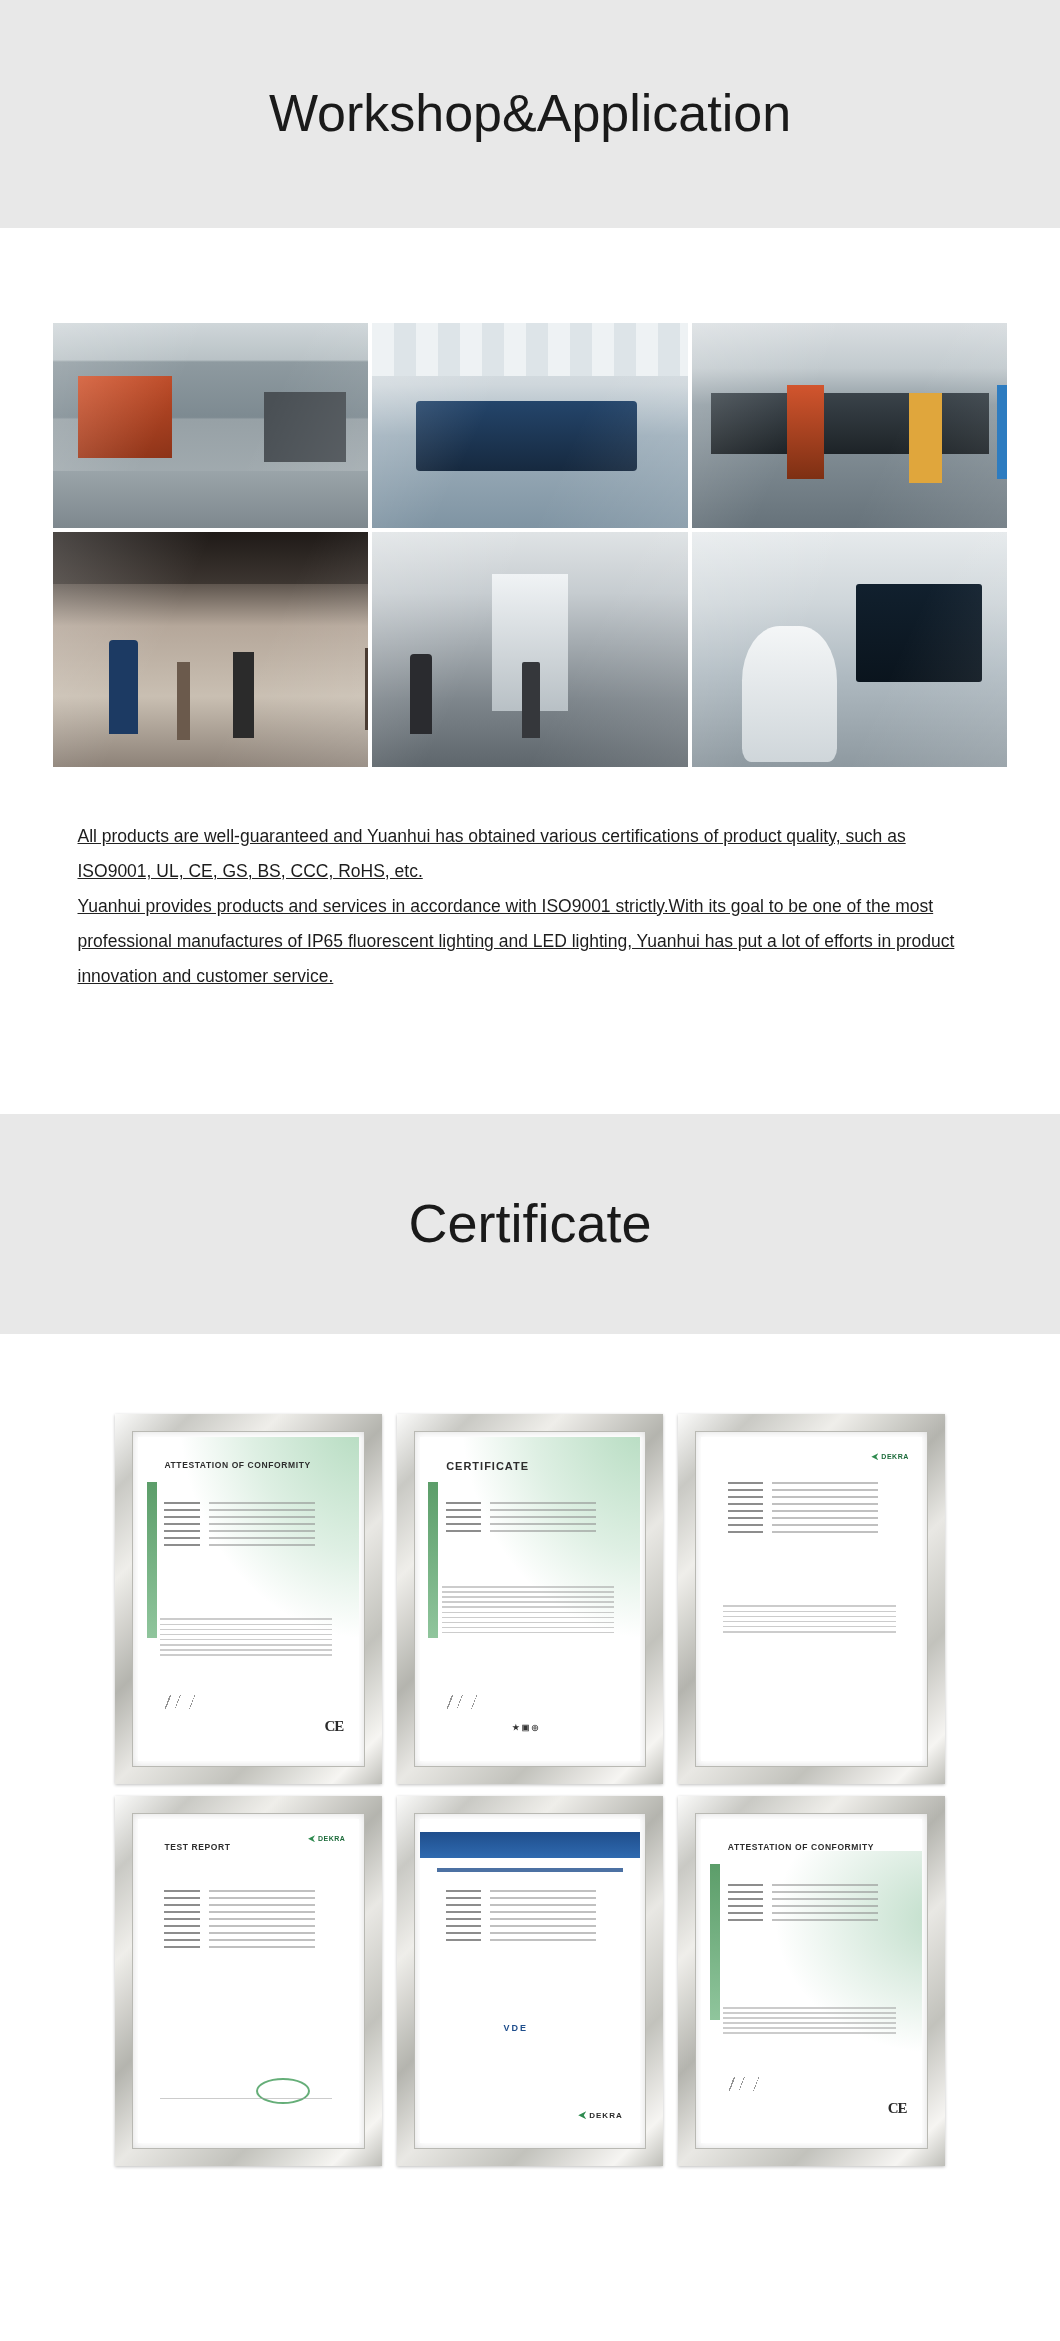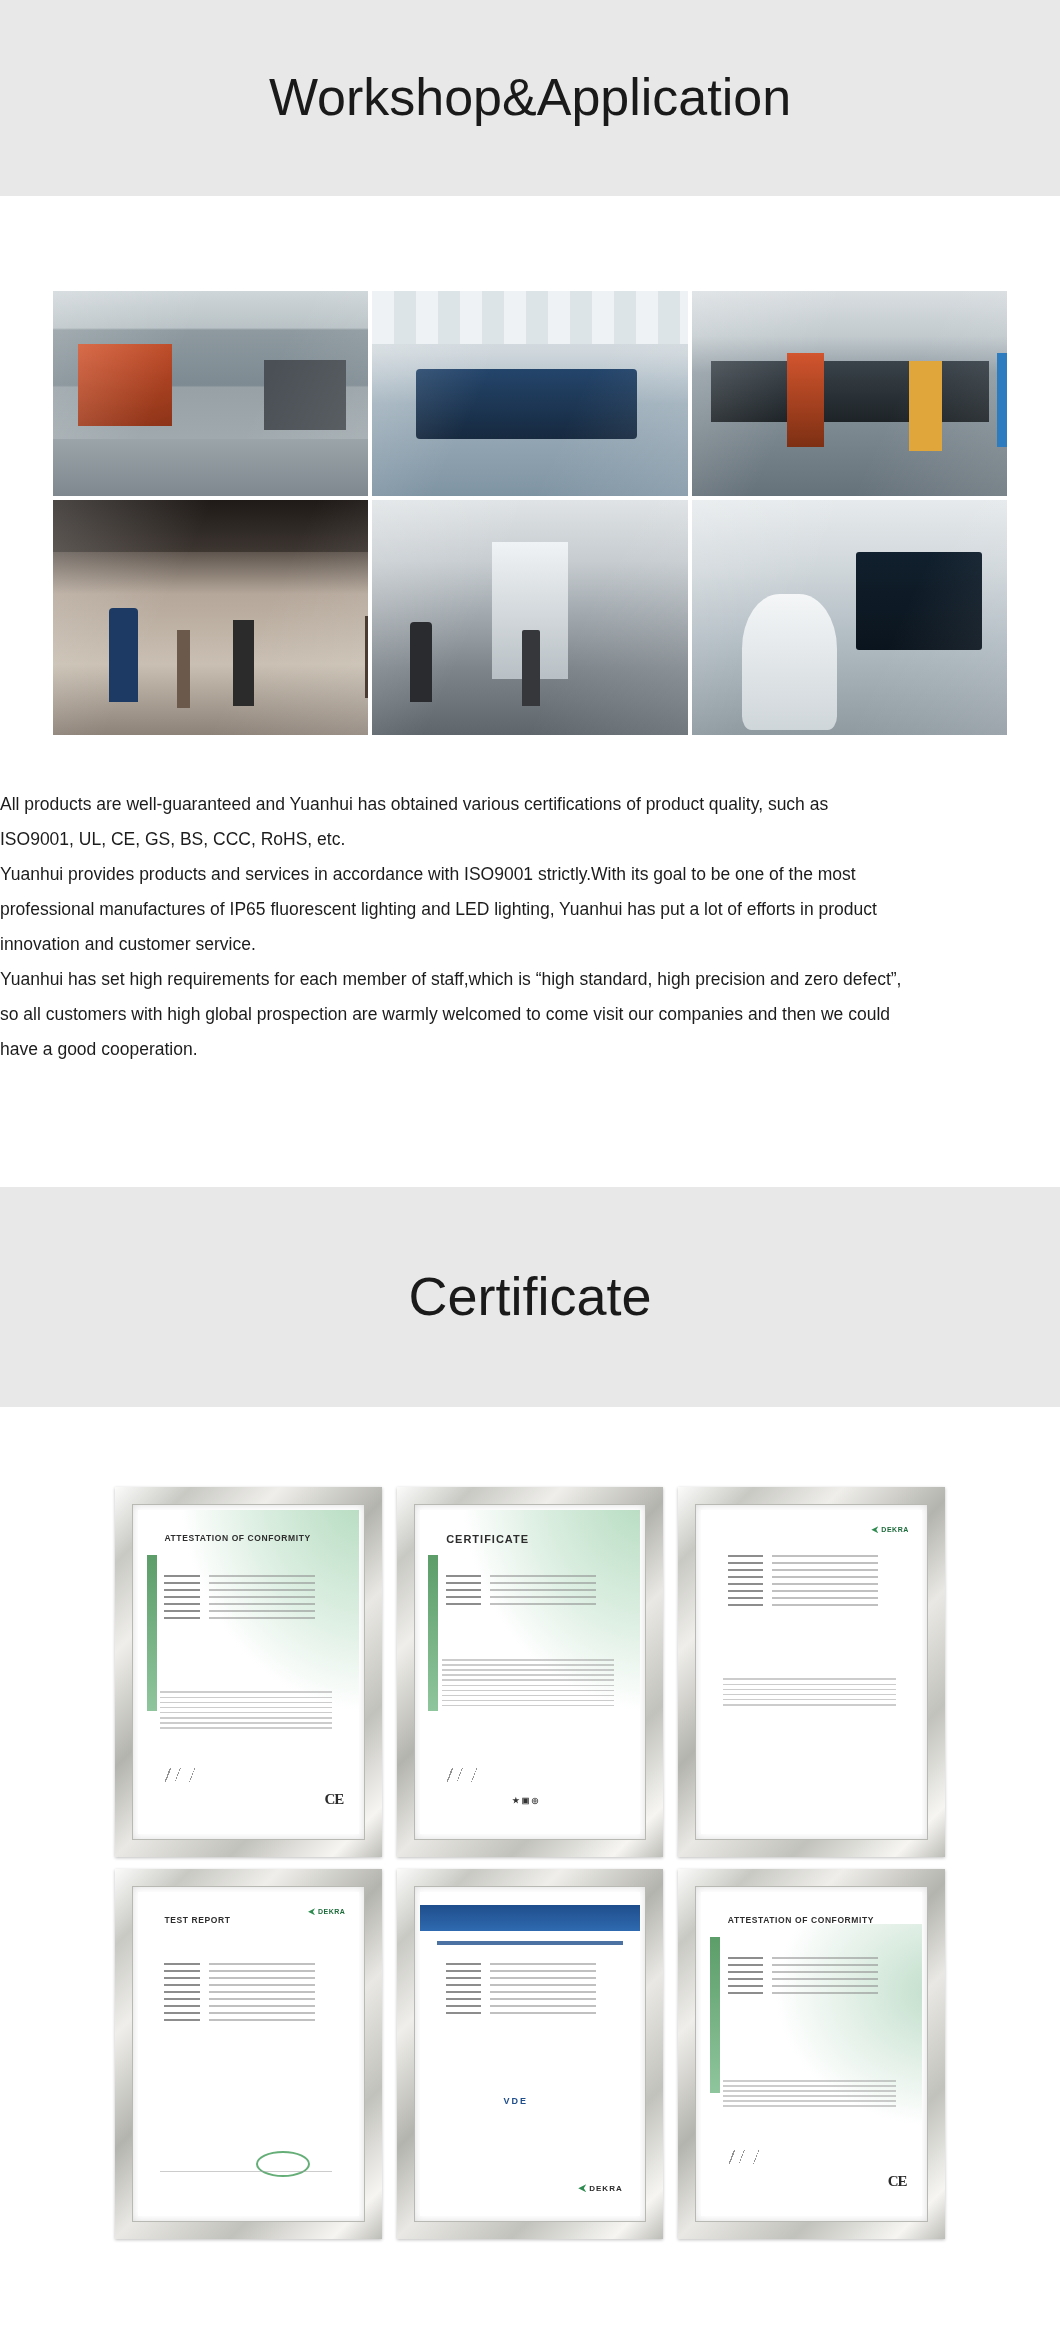--- a/index.html
+++ b/index.html
@@ -21,21 +21,21 @@
 
   
   .band {
     width: 100%;
     background: #e8e8e8;
     display: flex;
     align-items: center;
     justify-content: center;
   }
   .band-workshop {
-    height: 196px;
+    height: 228px;
   }
   .band-certificate {
     height: 220px;
     margin-top: 120px;
   }
   .band-title {
     font-size: 52px;
     font-weight: 400;
     color: #1a1a1a;
     letter-spacing: 0px;
@@ -162,21 +162,22 @@
   .photo-sheen {
     position:absolute; inset:0;
     background: linear-gradient(115deg, rgba(255,255,255,0.20) 0%, rgba(255,255,255,0) 38%, rgba(255,255,255,0) 62%, rgba(255,255,255,0.12) 100%);
     pointer-events:none;
   }
 
   
   .desc-wrap {
     padding: 52px 0 0 0;
     display: flex;
-    justify-content: flex-start;
+    justify-content: center;
+    text-decoration: underline;
   }
   .desc {
     width: 905px;
     font-size: 17.5px;
     line-height: 2.0;
     color: #1c1c1c;
   }
   .desc p { margin: 0; }
 
   
@@ -339,21 +340,20 @@
       <div class="photo ph6">
           <span class="photo-sheen"></span>
         </div>
     </div>
   </div>
 
   <div class="desc-wrap">
     <div class="desc">
       <p>All products are well-guaranteed and Yuanhui has obtained various certifications of product quality, such as ISO9001, UL, CE, GS, BS, CCC, RoHS, etc.</p>
       <p>Yuanhui provides products and services in accordance with ISO9001 strictly.With its goal to be one of the most professional manufactures of IP65 fluorescent lighting and LED lighting, Yuanhui has put a lot of efforts in product innovation and customer service.</p>
-      <p>Yuanhui has set high requirements for each member of staff,which is “high standard, high precision and zero defect”, so all customers with high global prospection are warmly welcomed to come visit our companies and then we could have a good cooperation.</p>
     </div>
   </div>
 
   <div class="band band-certificate">
     <div class="band-title">Certificate</div>
   </div>
 
   <div class="certs-wrap">
     <div class="certs-grid">
 

